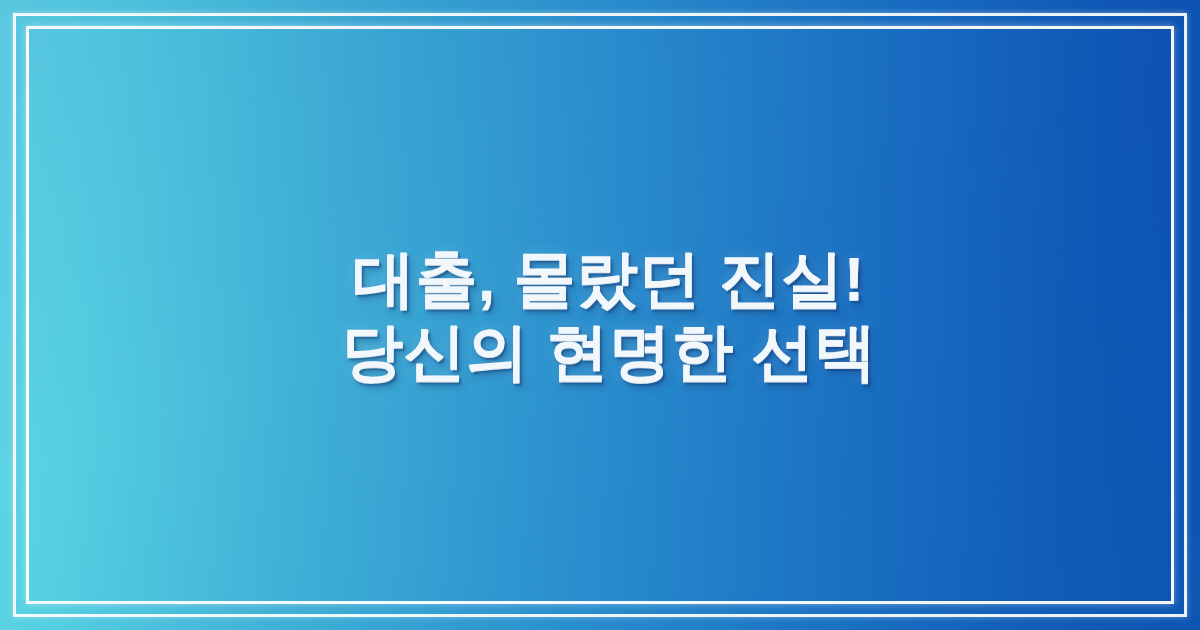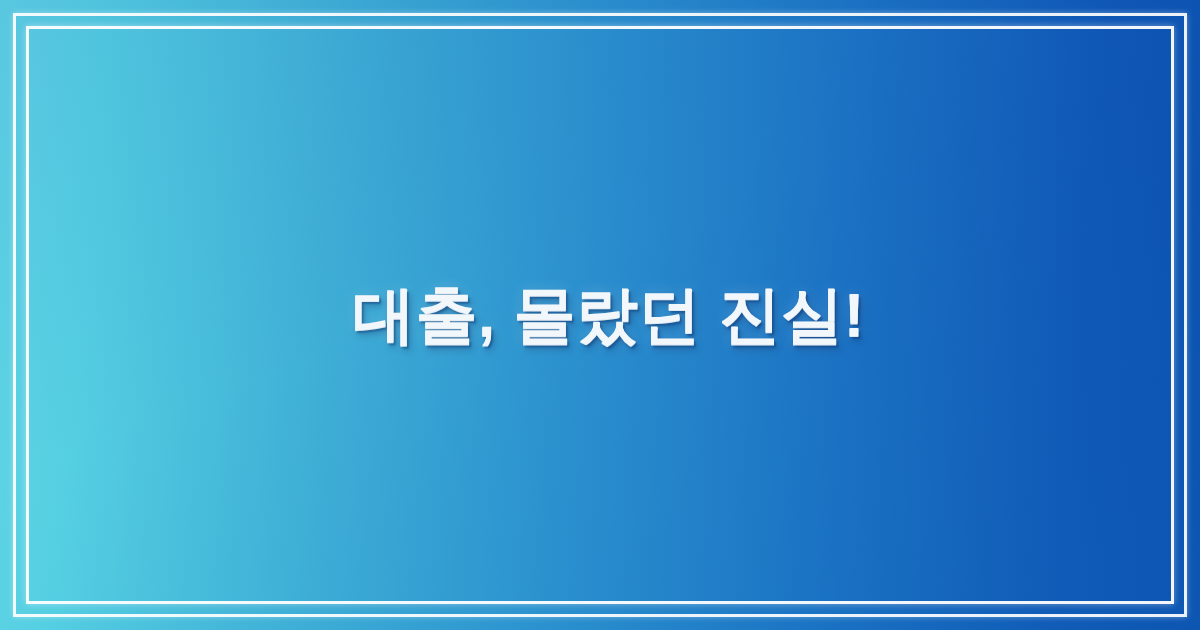--- a/index.html
+++ b/index.html
@@ -96,16 +96,17 @@
 <body>
 
 <div class="banner">
 
   <div class="frame-outer"></div>
   <div class="frame-inner"></div>
 
   <div class="headline-wrap">
     <h1 class="headline">
       <span class="line">대출, 몰랐던 진실!</span>
+      <span class="line">당신의 현명한 선택</span>
     </h1>
   </div>
 
 </div>
 
 </body></html>

